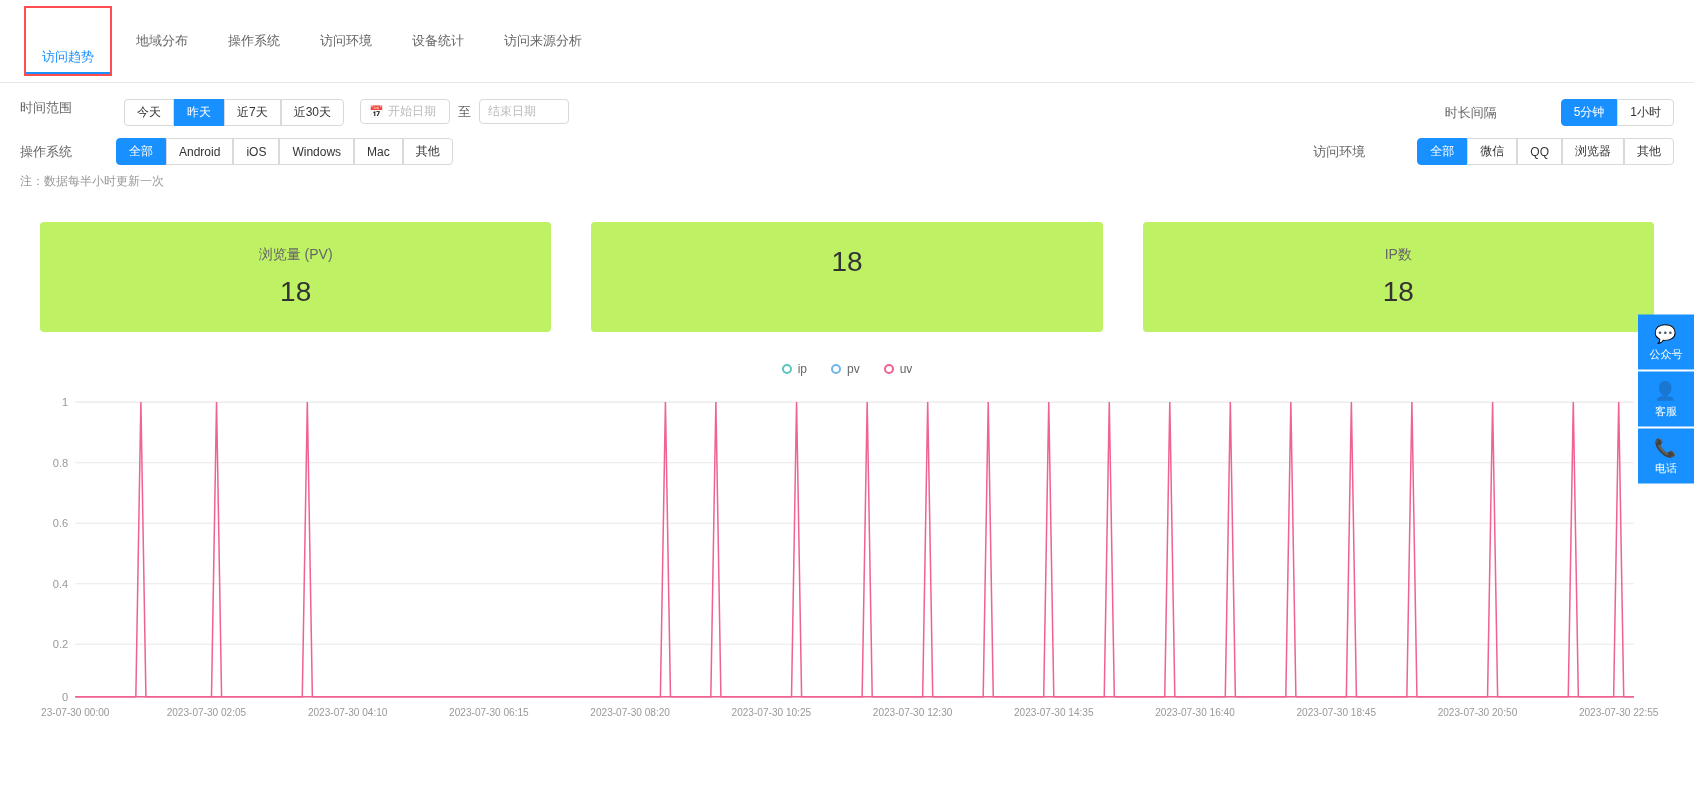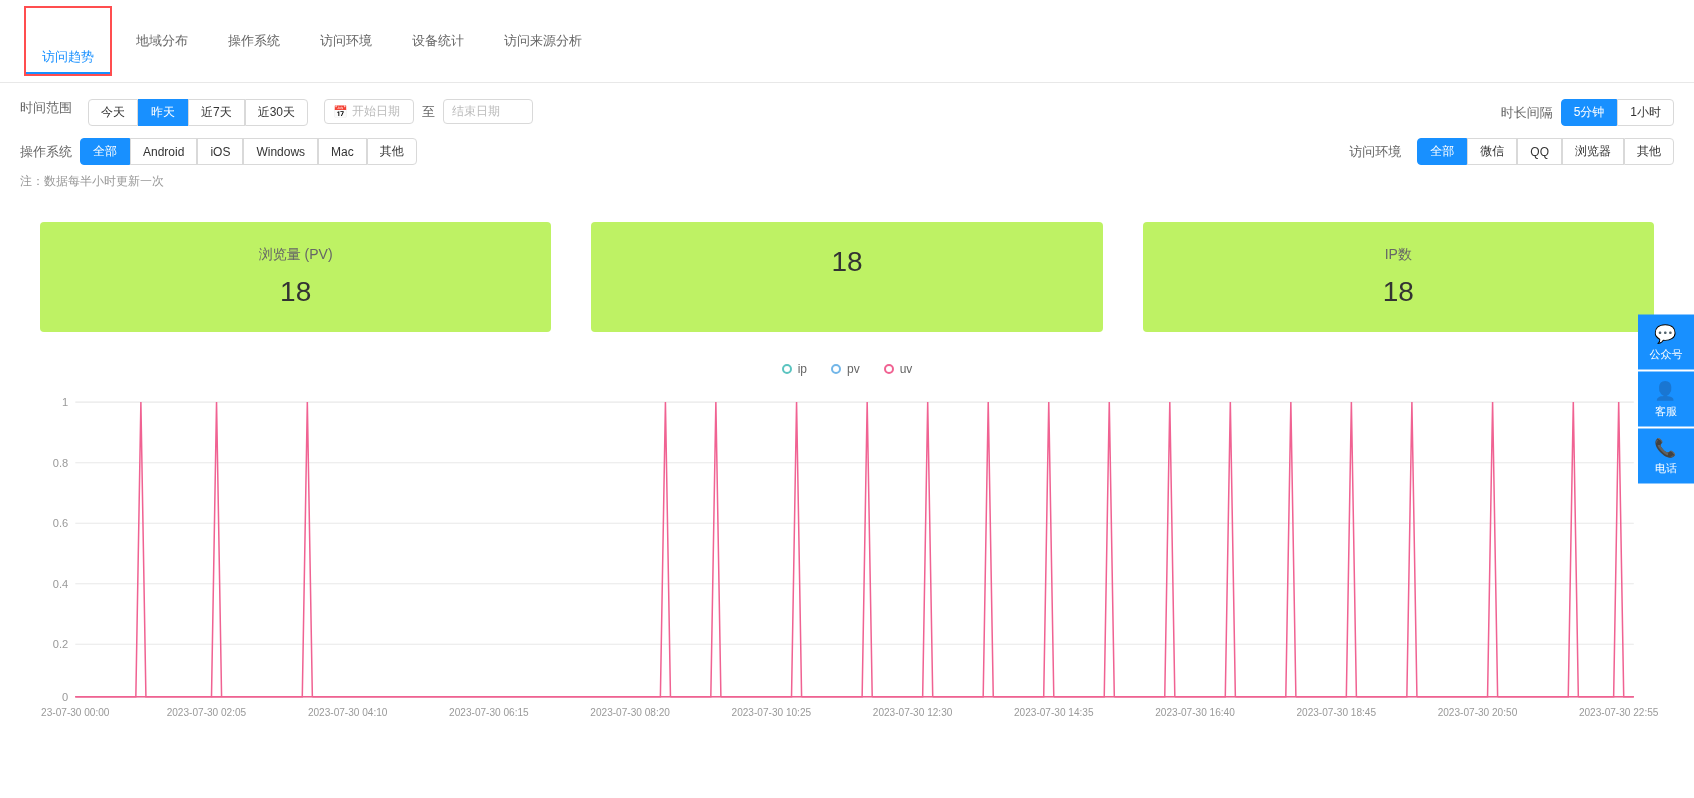--- a/index.html
+++ b/index.html
@@ -12,31 +12,31 @@
     .nav-tab { padding: 14px 20px; cursor: pointer; color: #666; font-size: 13px; position: relative; white-space: nowrap; }
     .nav-tab.active { color: #1890ff; font-weight: 500; margin-top: 32px; }
     .nav-tab.active::after { content: ''; position: absolute; bottom: 0; left: 0; right: 0; height: 2px; background: #1890ff; }
 
     
     .content { padding: 16px 20px; }
     
     
     .filter-row { display: flex; align-items: flex-start; margin-bottom: 12px; flex-wrap: wrap; gap: 8px; }
     .filter-label { color: #666; margin-right: 8px; font-size: 13px; }
-    .btn-group { display: flex; gap: 0; }
+    .btn-group { display: flex; gap: 0; margin-left: 36px; }
     .btn { padding: 4px 12px; border: 1px solid #d9d9d9; background: #fff; cursor: pointer; font-size: 12px; color: #333; }
     .btn:first-child { border-radius: 4px 0 0 4px; }
     .btn:last-child { border-radius: 0 4px 4px 0; }
     .btn.active { background: #1890ff; color: #fff; border-color: #1890ff; }
     
     .date-range { display: flex; align-items: center; gap: 8px; margin-left: 8px; }
     .date-input { border: 1px solid #d9d9d9; border-radius: 4px; padding: 3px 8px; font-size: 12px; color: #bbb; display: flex; align-items: center; gap: 4px; min-width: 90px; }
     .date-sep { color: #666; }
     
-    .filter-row-right { margin-left: auto; display: flex; align-items: center; gap: 0; }
+    .filter-row-right { margin-left: auto; display: flex; align-items: center; gap: 20px; }
     
     
     .filter-row2 { display: flex; align-items: center; margin-bottom: 8px; }
     
     
     .note { color: #999; font-size: 12px; margin-bottom: 32px; }
     
     
     .stats-row { display: flex; gap: 0; margin-bottom: 30px; justify-content: space-around; }
     .stat-card { background: #bef264; border-radius: 4px; padding: 24px 40px; text-align: center; flex: 1; margin: 0 20px; }

